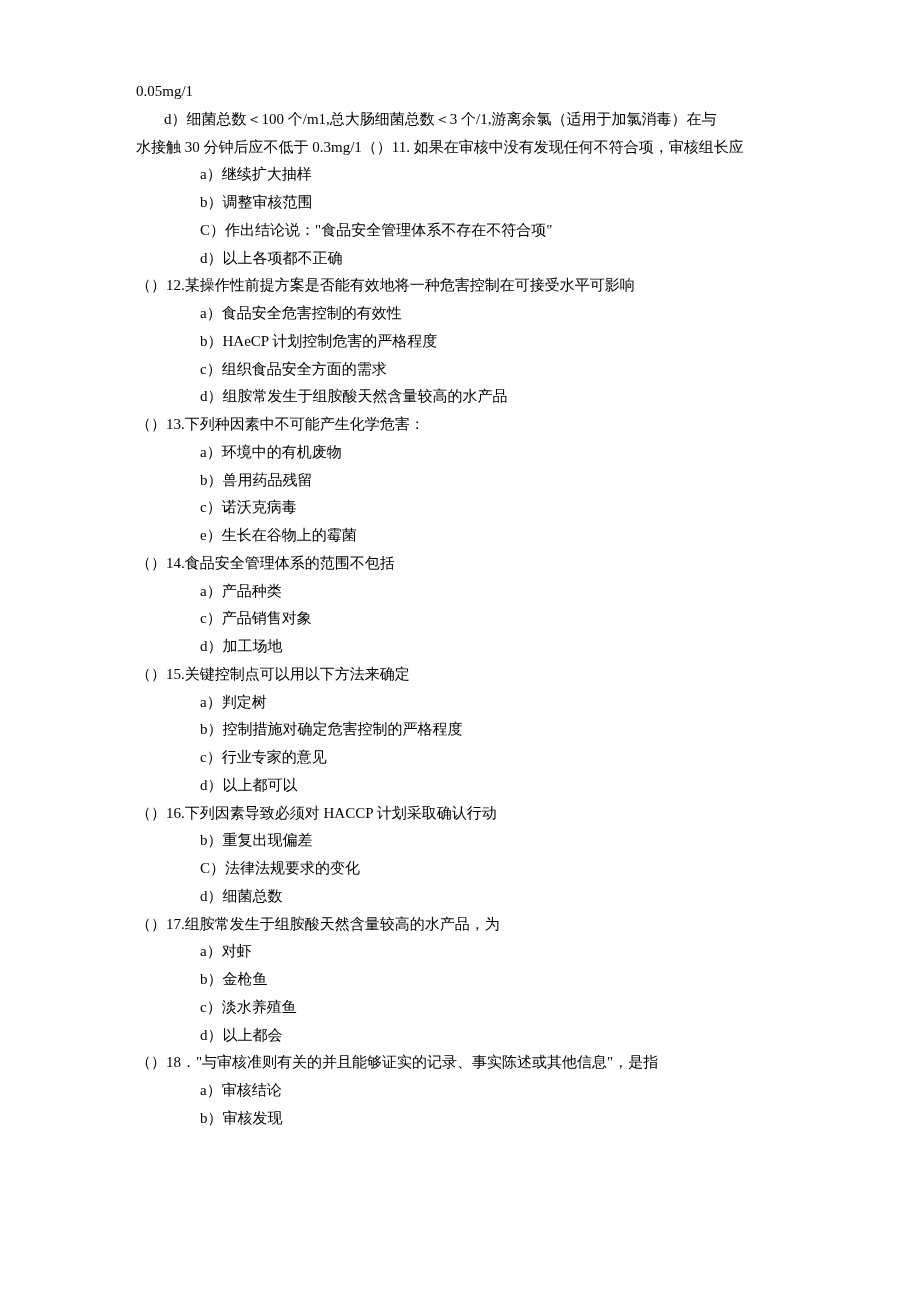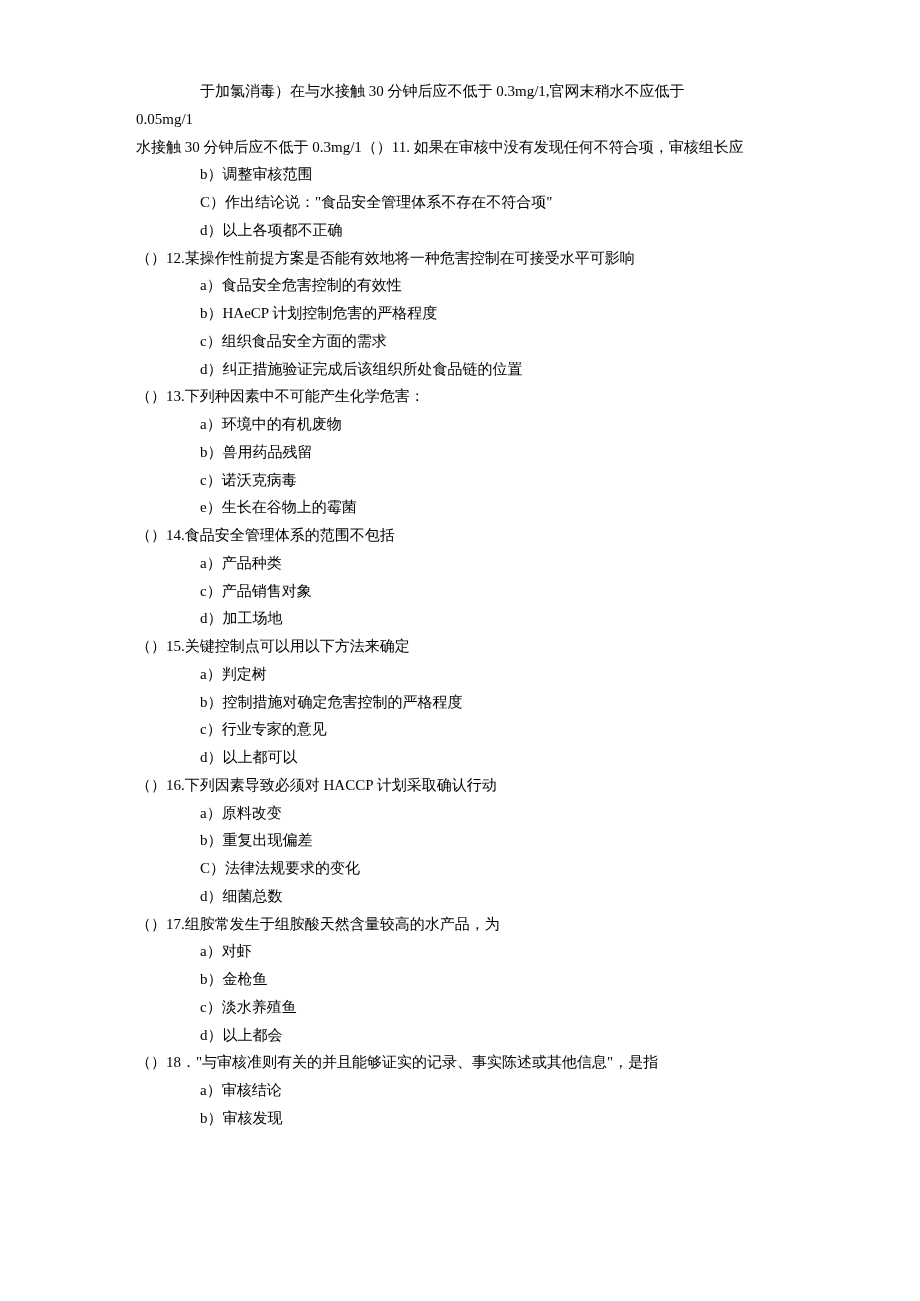--- a/index.html
+++ b/index.html
@@ -21,47 +21,47 @@
   .indent-1 { margin-left: 36px; }
   .indent-2 { margin-left: 72px; }
   .q-prefix { display: inline; }
   .q-text   { display: inline; }
   .line { display: block; }
 </style>
 </head>
 <body>
 
 <div id="doc">
-    <div class="line indent-2"><span class="q-text">于加氯消毒）在与水接触 30 分钟后应不低于 0.3mg/1,官网末稍水不应低于</span></div>
     <div class="line indent-0"><span class="q-text">0.05mg/1</span></div>
+    <div class="line indent-1"><span class="q-prefix">d）</span><span class="q-text">细菌总数＜100 个/m1,总大肠细菌总数＜3 个/1,游离余氯（适用于加氯消毒）在与</span></div>
     <div class="line indent-0"><span class="q-text">水接触 30 分钟后应不低于 0.3mg/1（）11. 如果在审核中没有发现任何不符合项，审核组长应</span></div>
+    <div class="line indent-2"><span class="q-prefix">a）</span><span class="q-text">继续扩大抽样</span></div>
     <div class="line indent-2"><span class="q-prefix">b）</span><span class="q-text">调整审核范围</span></div>
     <div class="line indent-2"><span class="q-prefix">C）</span><span class="q-text">作出结论说："食品安全管理体系不存在不符合项"</span></div>
     <div class="line indent-2"><span class="q-prefix">d）</span><span class="q-text">以上各项都不正确</span></div>
     <div class="line indent-0"><span class="q-prefix">（）12.</span><span class="q-text">某操作性前提方案是否能有效地将一种危害控制在可接受水平可影响</span></div>
     <div class="line indent-2"><span class="q-prefix">a）</span><span class="q-text">食品安全危害控制的有效性</span></div>
     <div class="line indent-2"><span class="q-prefix">b）</span><span class="q-text">HAeCP 计划控制危害的严格程度</span></div>
     <div class="line indent-2"><span class="q-prefix">c）</span><span class="q-text">组织食品安全方面的需求</span></div>
-    <div class="line indent-2"><span class="q-prefix">d）</span><span class="q-text">纠正措施验证完成后该组织所处食品链的位置</span></div>
+    <div class="line indent-2"><span class="q-prefix">d）</span><span class="q-text">组胺常发生于组胺酸天然含量较高的水产品</span></div>
     <div class="line indent-0"><span class="q-prefix">（）13.</span><span class="q-text">下列种因素中不可能产生化学危害：</span></div>
     <div class="line indent-2"><span class="q-prefix">a）</span><span class="q-text">环境中的有机废物</span></div>
     <div class="line indent-2"><span class="q-prefix">b）</span><span class="q-text">兽用药品残留</span></div>
     <div class="line indent-2"><span class="q-prefix">c）</span><span class="q-text">诺沃克病毒</span></div>
     <div class="line indent-2"><span class="q-prefix">e）</span><span class="q-text">生长在谷物上的霉菌</span></div>
     <div class="line indent-0"><span class="q-prefix">（）14.</span><span class="q-text">食品安全管理体系的范围不包括</span></div>
     <div class="line indent-2"><span class="q-prefix">a）</span><span class="q-text">产品种类</span></div>
     <div class="line indent-2"><span class="q-prefix">c）</span><span class="q-text">产品销售对象</span></div>
     <div class="line indent-2"><span class="q-prefix">d）</span><span class="q-text">加工场地</span></div>
     <div class="line indent-0"><span class="q-prefix">（）15.</span><span class="q-text">关键控制点可以用以下方法来确定</span></div>
     <div class="line indent-2"><span class="q-prefix">a）</span><span class="q-text">判定树</span></div>
     <div class="line indent-2"><span class="q-prefix">b）</span><span class="q-text">控制措施对确定危害控制的严格程度</span></div>
     <div class="line indent-2"><span class="q-prefix">c）</span><span class="q-text">行业专家的意见</span></div>
     <div class="line indent-2"><span class="q-prefix">d）</span><span class="q-text">以上都可以</span></div>
     <div class="line indent-0"><span class="q-prefix">（）16.</span><span class="q-text">下列因素导致必须对 HACCP 计划采取确认行动</span></div>
-    <div class="line indent-2"><span class="q-prefix">a）</span><span class="q-text">原料改变</span></div>
     <div class="line indent-2"><span class="q-prefix">b）</span><span class="q-text">重复出现偏差</span></div>
     <div class="line indent-2"><span class="q-prefix">C）</span><span class="q-text">法律法规要求的变化</span></div>
     <div class="line indent-2"><span class="q-prefix">d）</span><span class="q-text">细菌总数</span></div>
     <div class="line indent-0"><span class="q-prefix">（）17.</span><span class="q-text">组胺常发生于组胺酸天然含量较高的水产品，为</span></div>
     <div class="line indent-2"><span class="q-prefix">a）</span><span class="q-text">对虾</span></div>
     <div class="line indent-2"><span class="q-prefix">b）</span><span class="q-text">金枪鱼</span></div>
     <div class="line indent-2"><span class="q-prefix">c）</span><span class="q-text">淡水养殖鱼</span></div>
     <div class="line indent-2"><span class="q-prefix">d）</span><span class="q-text">以上都会</span></div>
     <div class="line indent-0"><span class="q-prefix">（）18．</span><span class="q-text">"与审核准则有关的并且能够证实的记录、事实陈述或其他信息"，是指</span></div>
     <div class="line indent-2"><span class="q-prefix">a）</span><span class="q-text">审核结论</span></div>

